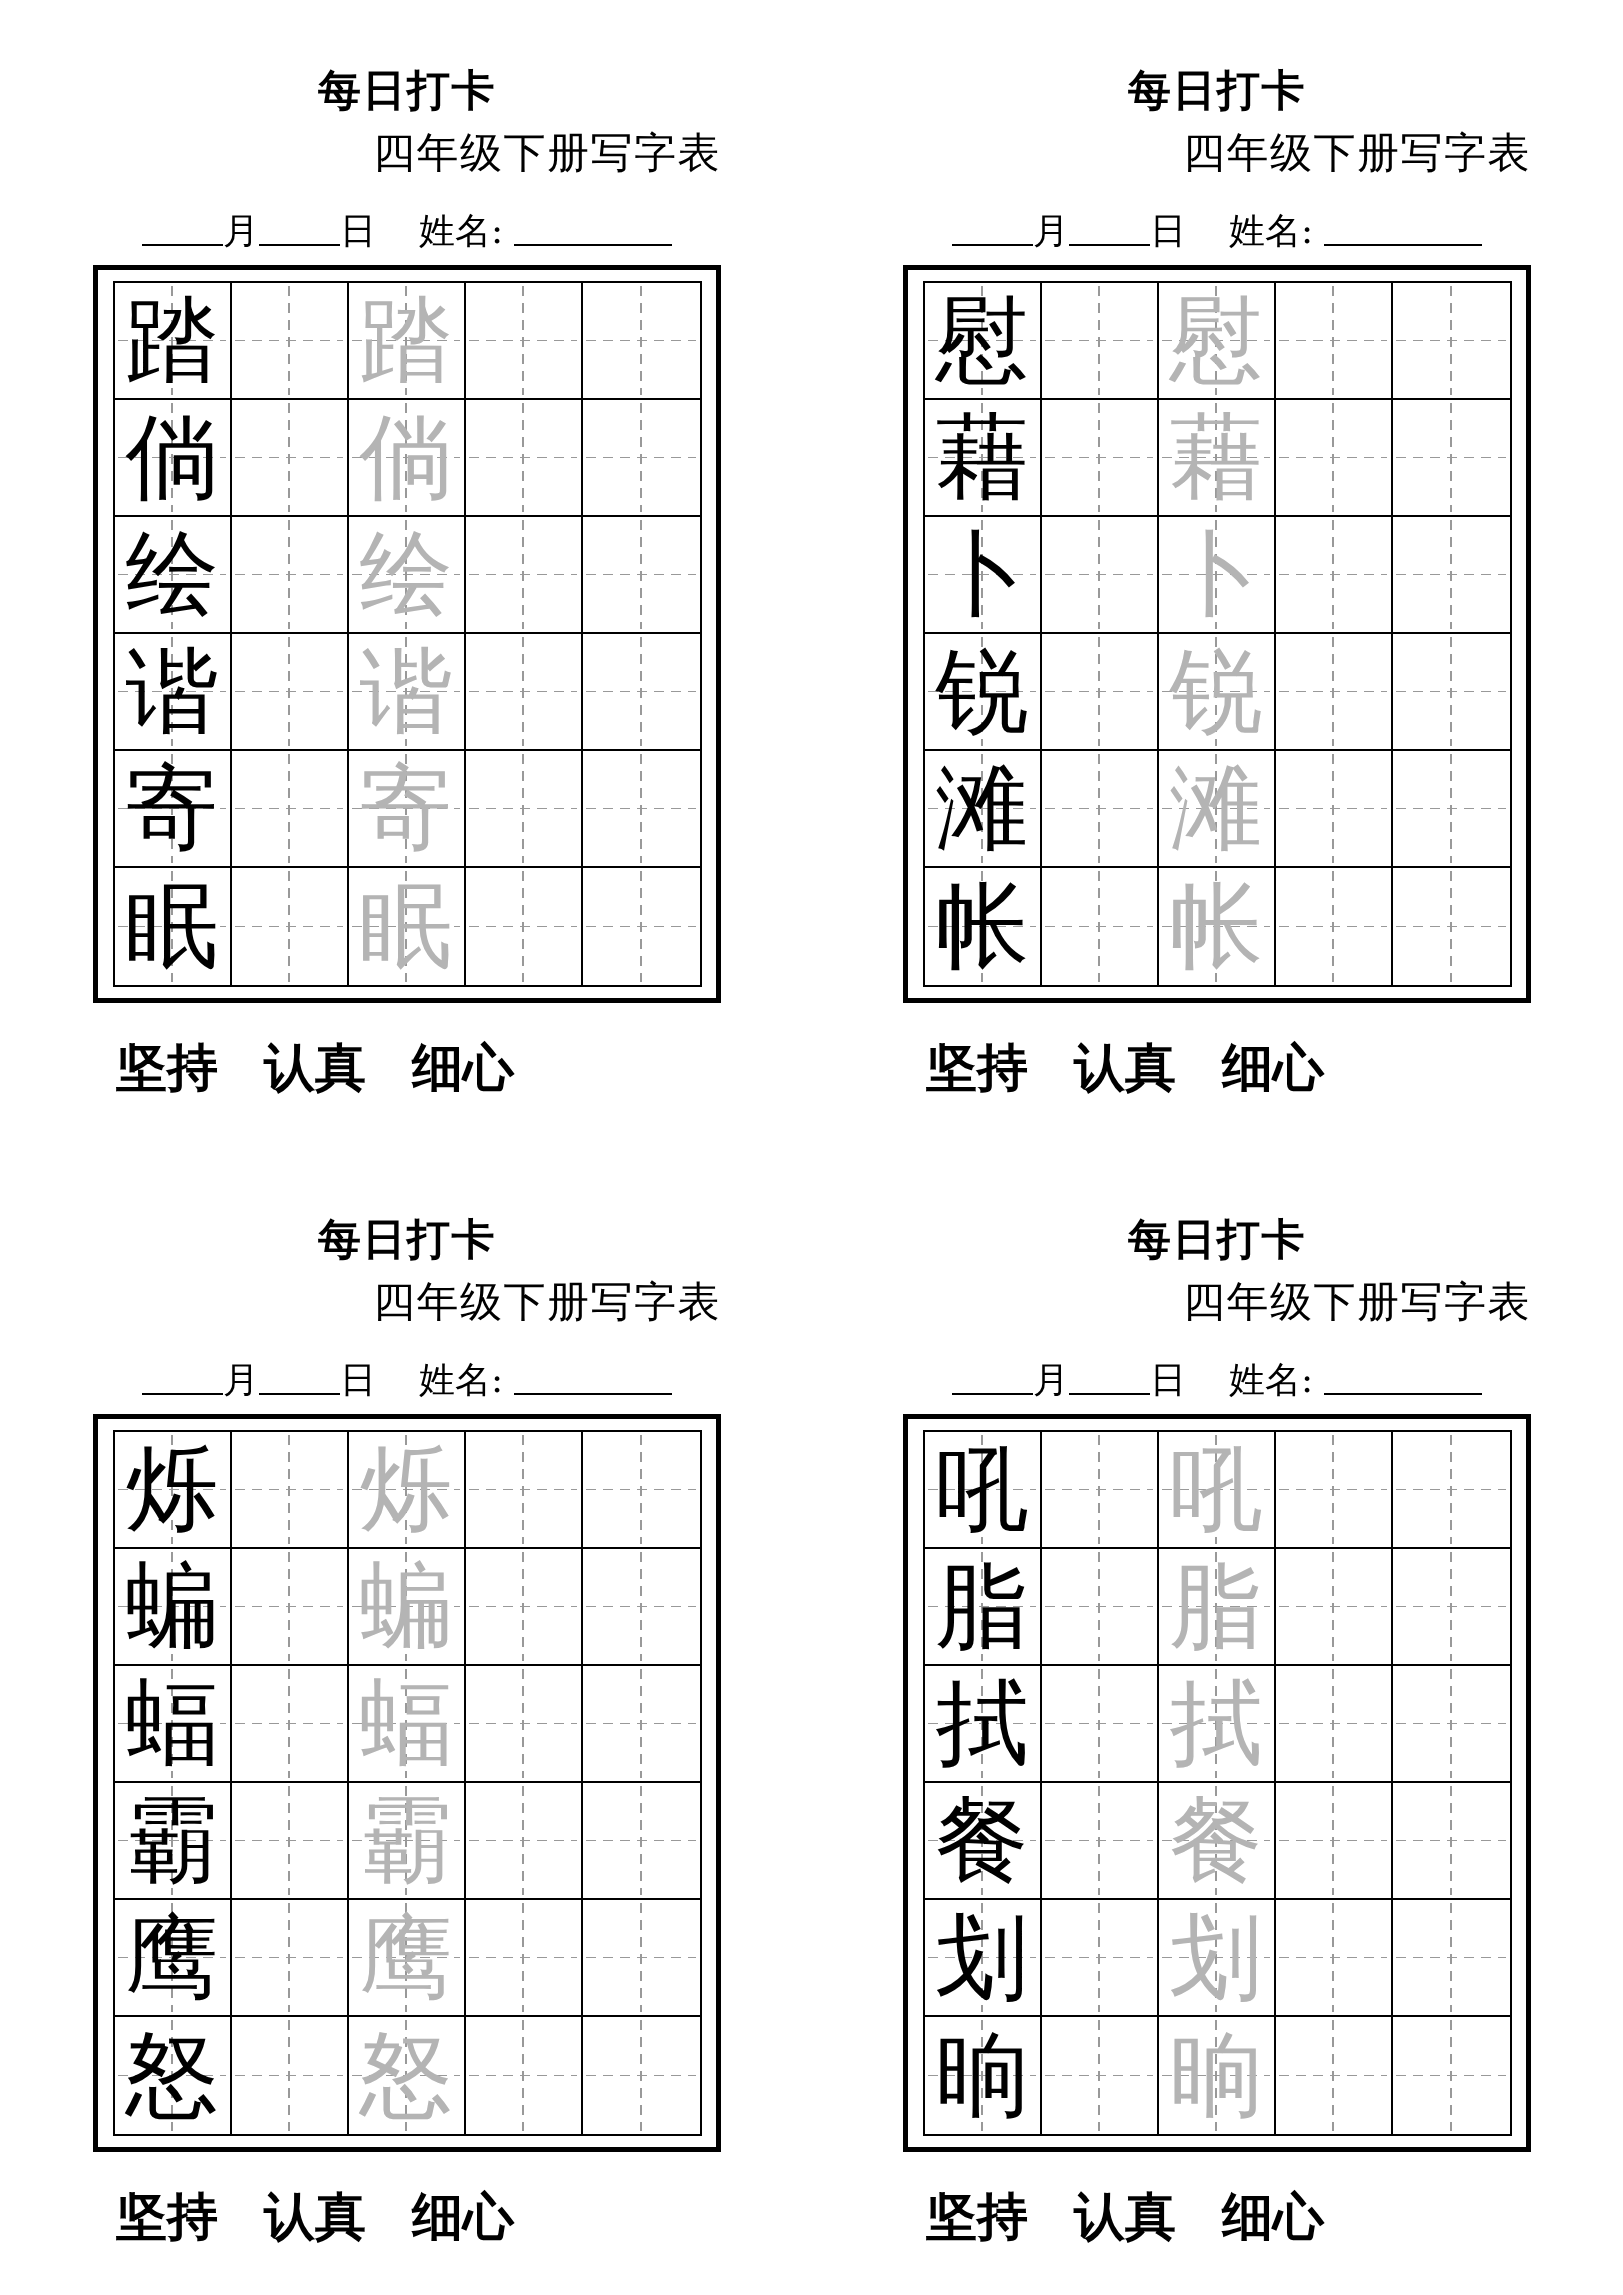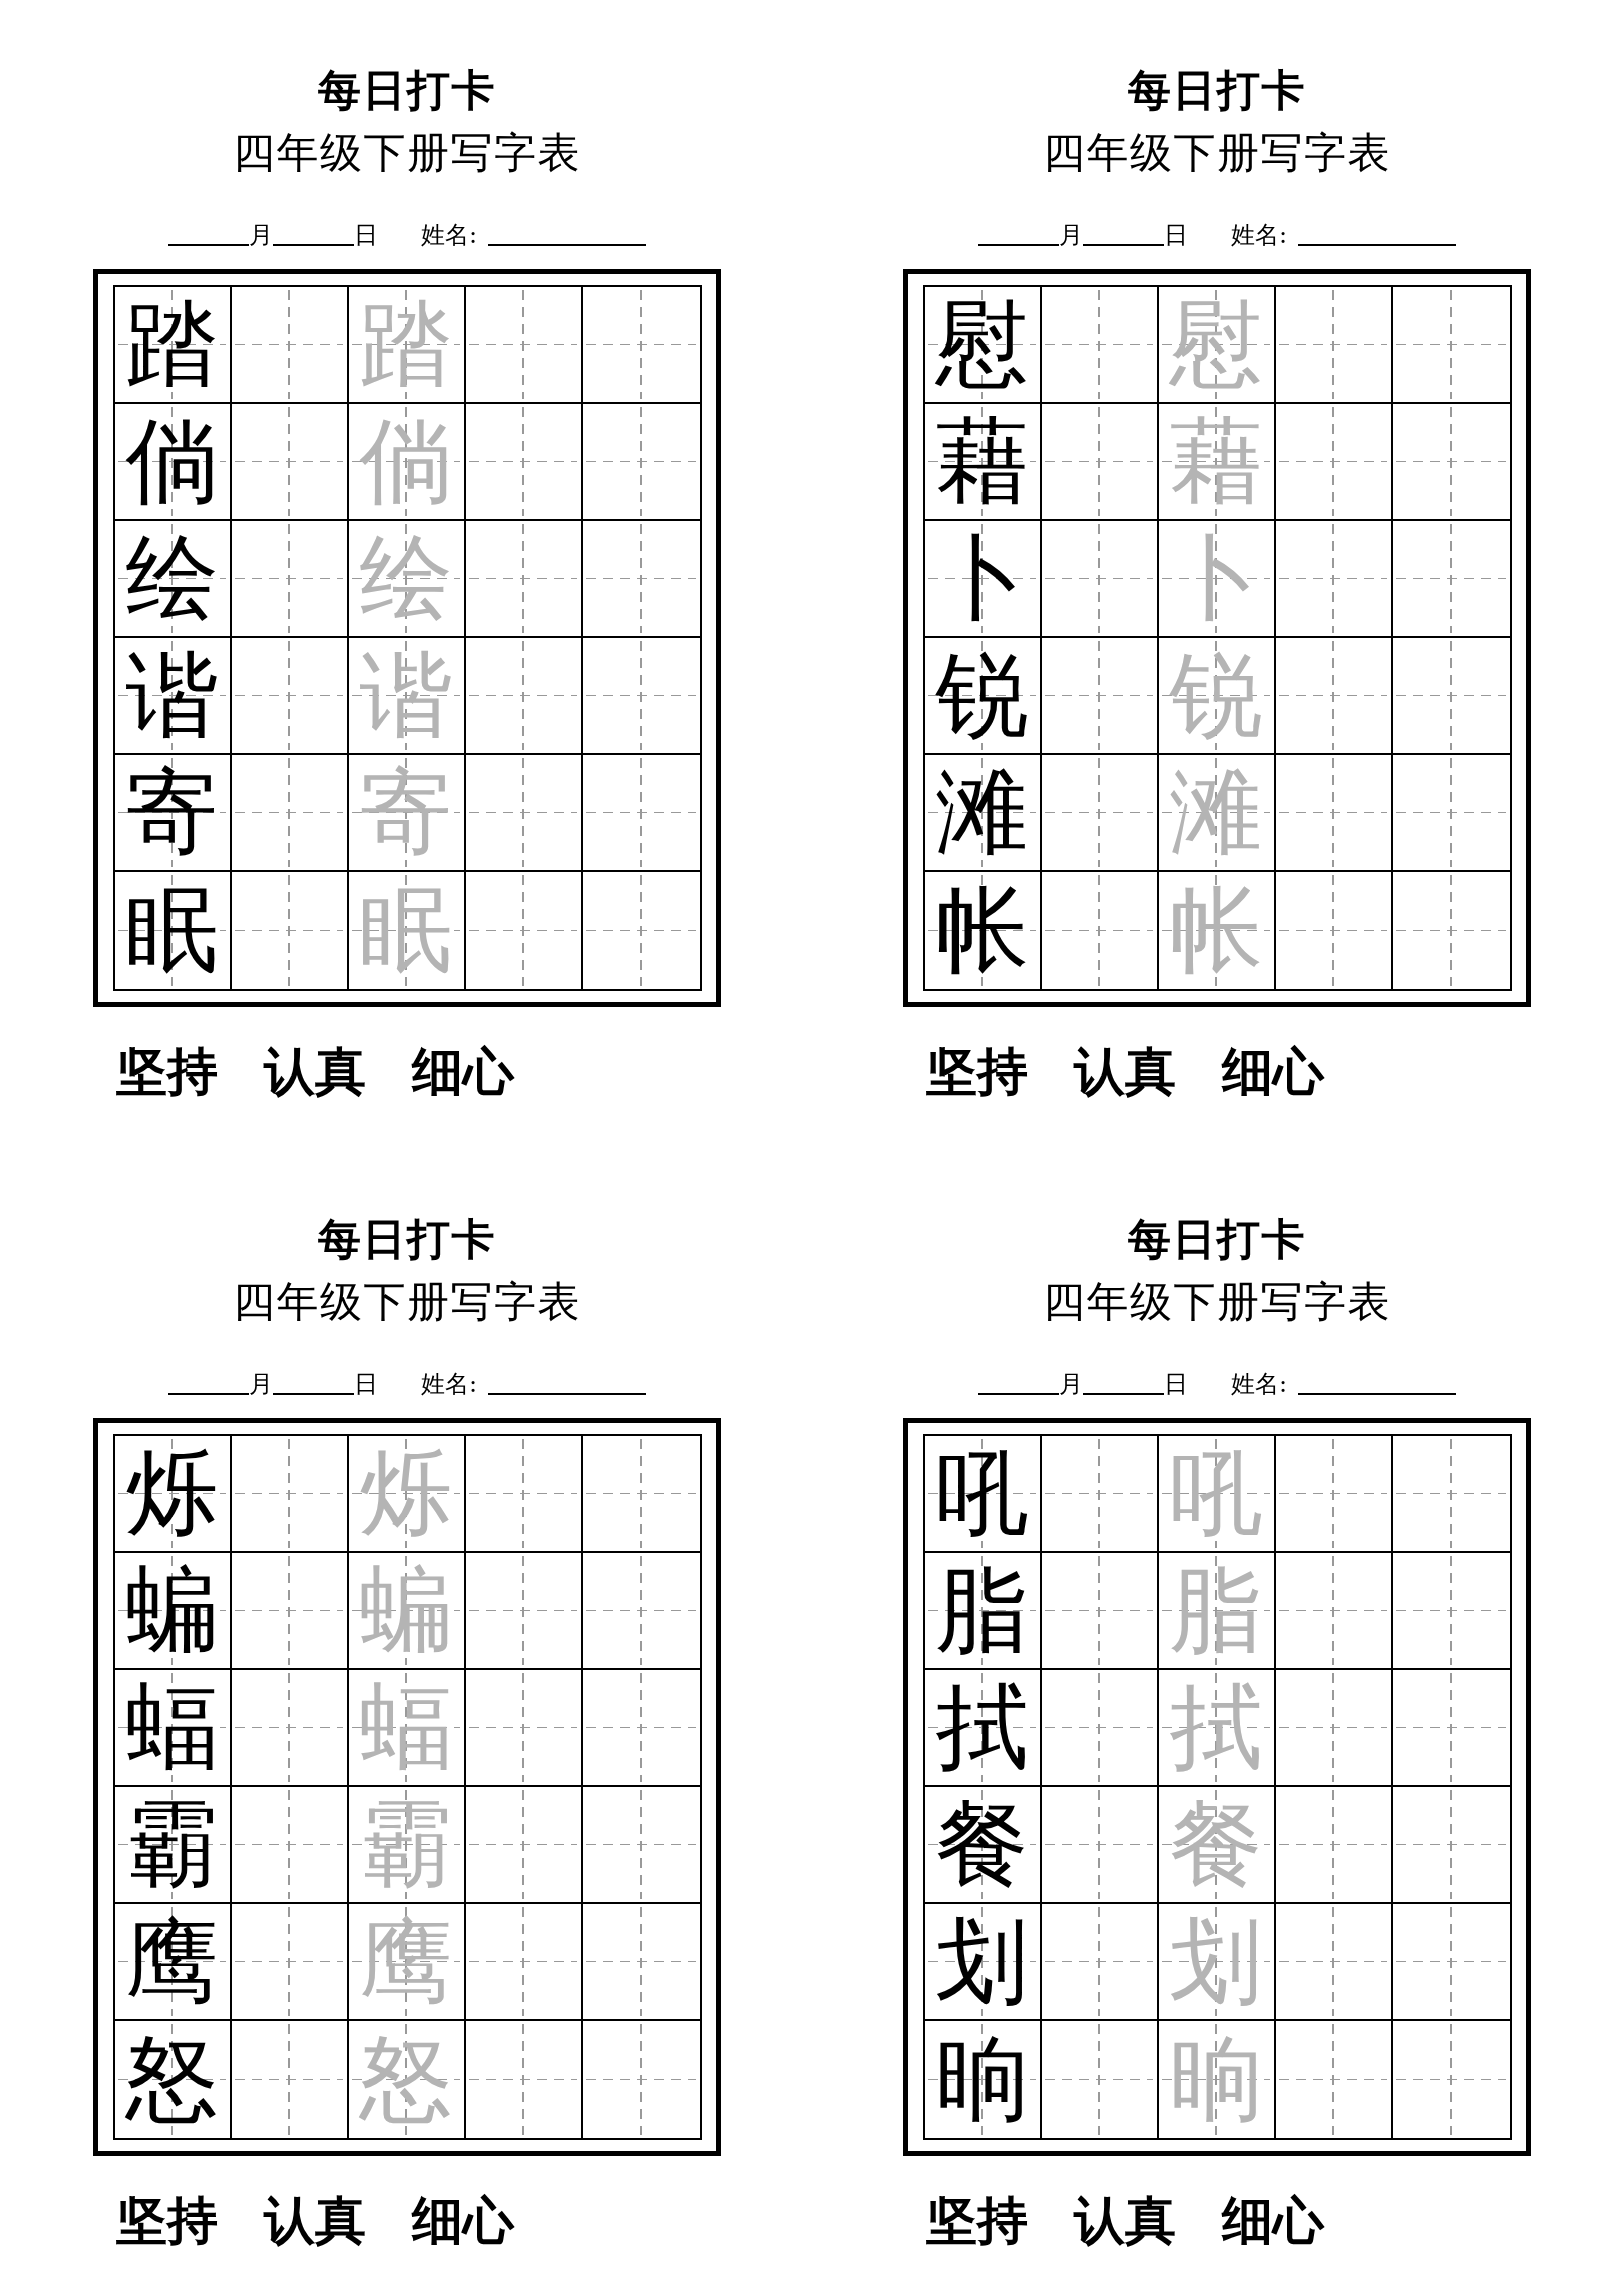--- a/index.html
+++ b/index.html
@@ -18,25 +18,25 @@
   .card.br { left: 903px; top: 1186px; }
 
   .card-title {
     margin-top: 29px;
     font-size: 43px; line-height: 48px; font-weight: 700;
     text-align: center; letter-spacing: 1.5px;
   }
   .card-subtitle {
     margin-top: 15.5px;
     font-size: 42px; line-height: 46px; font-weight: 400;
-    text-align: center; letter-spacing: 1.5px;
+    text-align: right; letter-spacing: 1.5px;
   }
   .card-date {
     margin-top: 34px;
-    font-size: 24px; line-height: 40px;
+    font-size: 36px; line-height: 40px;
     text-align: center; white-space: nowrap;
   }
   .blank {
     display: inline-block;
     border-bottom: 2.3px solid var(--ink, #000);
     height: 31px; position: relative; top: 3.1px;
   }
   .blank.w-month, .blank.w-day { width: 81px; }
   .blank.w-name { width: 158px; margin-left: 10.8px; }
   .date-gap { display: inline-block; width: 43px; }

